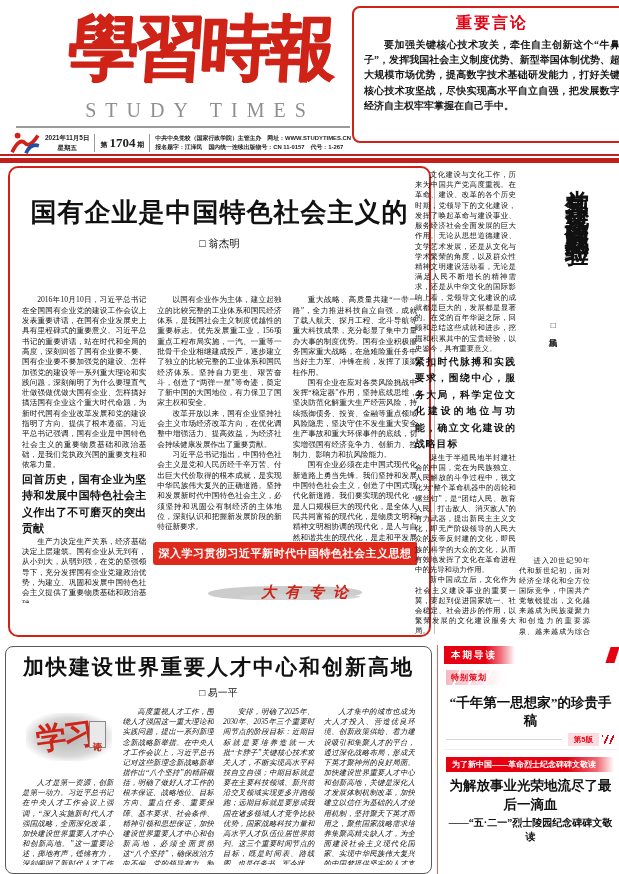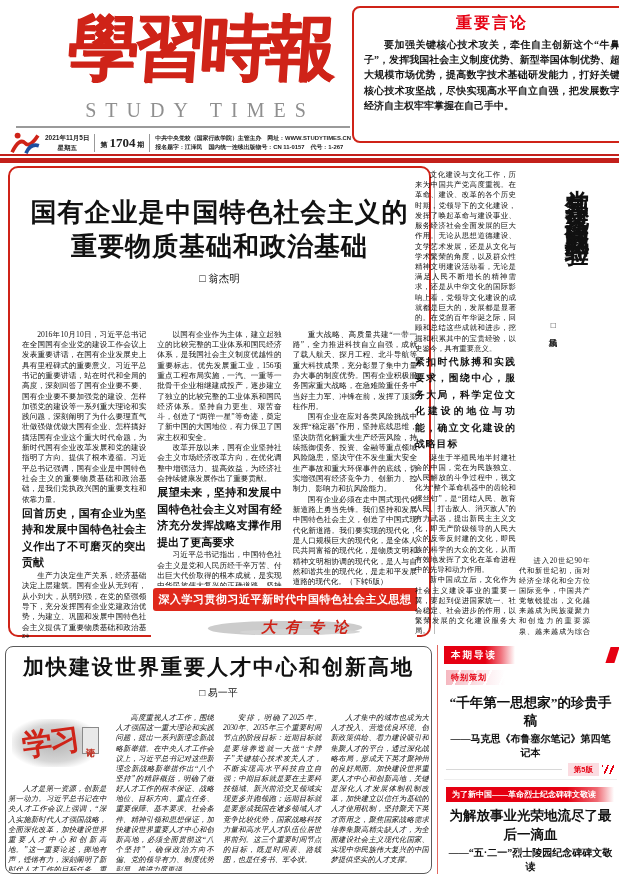--- a/index.html
+++ b/index.html
@@ -37,21 +37,21 @@
   
   .main-box{position:absolute;left:8px;top:166px;width:423px;height:471px;border:2px solid #cf2318;
             border-radius:10px;padding:28px 12px 6px;}
   .m-h1{font-size:26px;font-weight:900;text-align:center;line-height:1.32;letter-spacing:1px;}
   .m-author{text-align:center;font-size:10.5px;margin:7px 0 8px;}
   .m-cols{display:flex;gap:11px;height:344px;overflow:hidden;position:relative;}
   .m-col{flex:1;font-size:7.6px;line-height:1.36;text-align:justify;color:#111;overflow:hidden;margin-top:36px;}
   .m-col p{margin:0;text-indent:2em;}
   .m-sub{font-size:11px;font-weight:900;line-height:1.5;margin:6px 0;text-indent:0 !important;}
   .banner-zone{position:absolute;right:0;bottom:0;width:266px;height:52px;background:#fff;
-               display:flex;flex-direction:column;align-items:center;justify-content:flex-end;gap:7px;padding:2px 0 1px 2px;}
+               display:flex;flex-direction:column;align-items:center;justify-content:flex-end;gap:18px;padding:2px 0 1px 2px;}
   .banner{background:#df291c;color:#fff;font-weight:700;font-size:11px;padding:4px 6px;border-radius:3px;
           white-space:nowrap;font-family:"Liberation Sans",sans-serif;letter-spacing:0.5px;}
   .dayou{position:relative;width:170px;height:20px;text-align:center;}
   .dayou .brush{position:absolute;left:8px;top:3px;width:154px;height:14px;background:#c3c3c3;
                 border-radius:50%/60%;transform:skewX(-35deg);opacity:.85;}
   .dayou .brush2{position:absolute;left:40px;top:11px;width:120px;height:6px;background:#d4d4d4;
                  border-radius:50%;transform:skewX(-40deg);}
   .dayou span{position:relative;font-size:15px;font-weight:900;font-style:italic;color:#cf2318;letter-spacing:9px;margin-left:48px;}
 
   .v-divider{position:absolute;left:434px;top:170px;width:1px;height:464px;background:#bbb;}
@@ -63,23 +63,23 @@
   .ra-sub{font-size:9.8px;font-weight:900;line-height:1.68;letter-spacing:1px;margin:6px 0;text-indent:0 !important;}
   .ra-side{flex:1;display:flex;flex-direction:column;}
   .ra-headzone{height:382px;display:flex;flex-direction:row;justify-content:flex-end;gap:3px;}
   .ra-author{writing-mode:vertical-rl;font-size:8.5px;padding-top:150px;color:#222;}
   .ra-headline{writing-mode:vertical-rl;font-size:24px;font-weight:900;letter-spacing:4.5px;line-height:1.15;}
   .ra-tail{flex:1;font-size:7.2px;line-height:1.4;text-align:justify;overflow:hidden;margin-top:4px;}
   .ra-tail p{margin:0;text-indent:2em;}
 
   
   .bottom-box{position:absolute;left:5px;top:646px;width:427px;height:228px;border:1.5px solid #5a5a5a;
-              border-radius:8px;padding:8px 2px;overflow:hidden;}
+              border-radius:8px;padding:8px 16px;overflow:hidden;}
   .b-h2{font-size:21px;font-weight:900;text-align:center;letter-spacing:2px;line-height:1.2;}
-  .b-author{text-align:center;font-size:10px;margin:6px 0 13px;}
+  .b-author{text-align:center;font-size:10px;margin:6px 0 7px;}
   .b-cols{display:flex;gap:9px;height:158px;overflow:hidden;}
   .b-col{flex:1;font-size:7.4px;line-height:1.37;text-align:justify;font-style:italic;overflow:hidden;}
   .b-col p{margin:0;text-indent:2em;}
   .xlogo{position:relative;height:66px;margin:0 2px 5px;font-style:normal;}
   .xlogo .xbrush{position:absolute;left:2px;top:6px;width:86px;height:48px;
                  background:radial-gradient(ellipse at 50% 50%,#b5b5b5 0%,#d6d6d6 55%,rgba(255,255,255,0) 78%);}
   .xlogo .xtext{position:absolute;left:12px;top:8px;font-size:30px;font-weight:900;color:#cf2318;
                 transform:rotate(-8deg);letter-spacing:-2px;}
   .xlogo .xbadge{position:absolute;right:6px;top:14px;width:17px;height:27px;border:1.5px solid #8a8a8a;
                  background:#e9e9e9;color:#c0392b;writing-mode:vertical-rl;font-size:9px;font-weight:700;
@@ -146,34 +146,32 @@
     <div class="quote-title" data-interactable="false">重要言论</div>
     <div class="quote-body" data-interactable="false">要加强关键核心技术攻关，牵住自主创新这个“牛鼻子”，发挥我国社会主义制度优势、新型举国体制优势、超大规模市场优势，提高数字技术基础研发能力，打好关键核心技术攻坚战，尽快实现高水平自立自强，把发展数字经济自主权牢牢掌握在自己手中。</div>
   </div>
 
   <div class="rule-red-thin" data-interactable="false"></div>
   <div class="rule-red-thick" data-interactable="false"></div>
 
   <div class="main-box" data-interactable="false">
     <div class="m-h1" data-interactable="false">
       <div data-interactable="false">国有企业是中国特色社会主义的</div>
-      <div data-interactable="false">重要物质基础和政治基础</div>
     </div>
     <div class="m-author" data-interactable="false">□ 翁杰明</div>
     <div class="m-cols" data-interactable="false">
       <div class="m-col" data-interactable="false">
         <p data-interactable="false">2016年10月10日，习近平总书记在全国国有企业党的建设工作会议上发表重要讲话，在国有企业发展史上具有里程碑式的重要意义。习近平总书记的重要讲话，站在时代和全局的高度，深刻回答了国有企业要不要、国有企业要不要加强党的建设、怎样加强党的建设等一系列重大理论和实践问题，深刻阐明了为什么要理直气壮做强做优做大国有企业、怎样搞好搞活国有企业这个重大时代命题，为新时代国有企业改革发展和党的建设指明了方向、提供了根本遵循。习近平总书记强调，国有企业是中国特色社会主义的重要物质基础和政治基础，是我们党执政兴国的重要支柱和依靠力量。</p>
         <p class="m-sub" data-interactable="false">回首历史，国有企业为坚持和发展中国特色社会主义作出了不可磨灭的突出贡献</p>
         <p data-interactable="false">生产力决定生产关系，经济基础决定上层建筑。国有企业从无到有，从小到大，从弱到强，在党的坚强领导下，充分发挥国有企业党建政治优势，为建立、巩固和发展中国特色社会主义提供了重要物质基础和政治基础。</p>
         <p data-interactable="false">以完成社会主义改造、形成公有制经济优势地位为重要标志，我国社会主义基本政治经济制度得以确立和巩固，国有企业成为社会主义经济建设的重要支柱。</p>
       </div>
       <div class="m-col" data-interactable="false">
         <p data-interactable="false">以国有企业作为主体，建立起独立的比较完整的工业体系和国民经济体系，是我国社会主义制度优越性的重要标志。优先发展重工业，156项重点工程布局实施，一汽、一重等一批骨干企业相继建成投产，逐步建立了独立的比较完整的工业体系和国民经济体系。坚持自力更生、艰苦奋斗，创造了“两弹一星”等奇迹，奠定了新中国的大国地位，有力保卫了国家主权和安全。</p>
         <p data-interactable="false">改革开放以来，国有企业坚持社会主义市场经济改革方向，在优化调整中增强活力、提高效益，为经济社会持续健康发展作出了重要贡献。</p>
-        <p class="m-sub" data-interactable="false">展望未来，坚持和发展中国特色社会主义对国有经济充分发挥战略支撑作用提出了更高要求</p>
         <p data-interactable="false">习近平总书记指出，中国特色社会主义是党和人民历经千辛万苦、付出巨大代价取得的根本成就，是实现中华民族伟大复兴的正确道路。坚持和发展新时代中国特色社会主义，必须坚持和巩固公有制经济的主体地位，深刻认识和把握新发展阶段的新特征新要求。</p>
       </div>
       <div class="m-col" data-interactable="false">
         <p data-interactable="false">重大战略、高质量共建“一带一路”，全力推进科技自立自强，成就了载人航天、探月工程、北斗导航等重大科技成果，充分彰显了集中力量办大事的制度优势。国有企业积极服务国家重大战略，在急难险重任务中当好主力军、冲锋在前，发挥了顶梁柱作用。</p>
         <p data-interactable="false">国有企业在应对各类风险挑战中发挥“稳定器”作用，坚持底线思维，坚决防范化解重大生产经营风险，持续抵御债务、投资、金融等重点领域风险隐患，坚决守住不发生重大安全生产事故和重大环保事件的底线，切实增强国有经济竞争力、创新力、控制力、影响力和抗风险能力。</p>
         <p data-interactable="false">国有企业必须在走中国式现代化新道路上勇当先锋。我们坚持和发展中国特色社会主义，创造了中国式现代化新道路。我们要实现的现代化，是人口规模巨大的现代化，是全体人民共同富裕的现代化，是物质文明和精神文明相协调的现代化，是人与自然和谐共生的现代化，是走和平发展道路的现代化。（下转6版）</p>
       </div>
       <div class="banner-zone" data-interactable="false">
         <div class="banner" data-interactable="false">深入学习贯彻习近平新时代中国特色社会主义思想</div>
         <div class="dayou" data-interactable="false">
@@ -232,21 +230,20 @@
 
   <div class="digest" data-interactable="false">
     <div class="dg-header" data-interactable="false">
       <div class="dg-titlebar" data-interactable="false">本期导读</div>
       <div class="dg-stripe" data-interactable="false"></div>
     </div>
 
     <div class="dg-sec" data-interactable="false">
       <span class="dg-tag" data-interactable="false">特别策划</span>
       <div class="dg-title" data-interactable="false">“千年第一思想家”的珍贵手稿</div>
-      <div class="dg-sub" data-interactable="false">——马克思《布鲁塞尔笔记》第四笔记本</div>
       <div class="dg-pageref" data-interactable="false">
         <div class="line" data-interactable="false"></div>
         <span class="dg-chip" data-interactable="false">第5版</span>
         <span class="dg-slash" data-interactable="false"></span>
       </div>
     </div>
 
     <div class="dg-sec" data-interactable="false">
       <span class="dg-tag wide" data-interactable="false">为了新中国——革命烈士纪念碑碑文敬读</span>
       <div class="dg-title" data-interactable="false">为解放事业光荣地流尽了最后一滴血</div>

